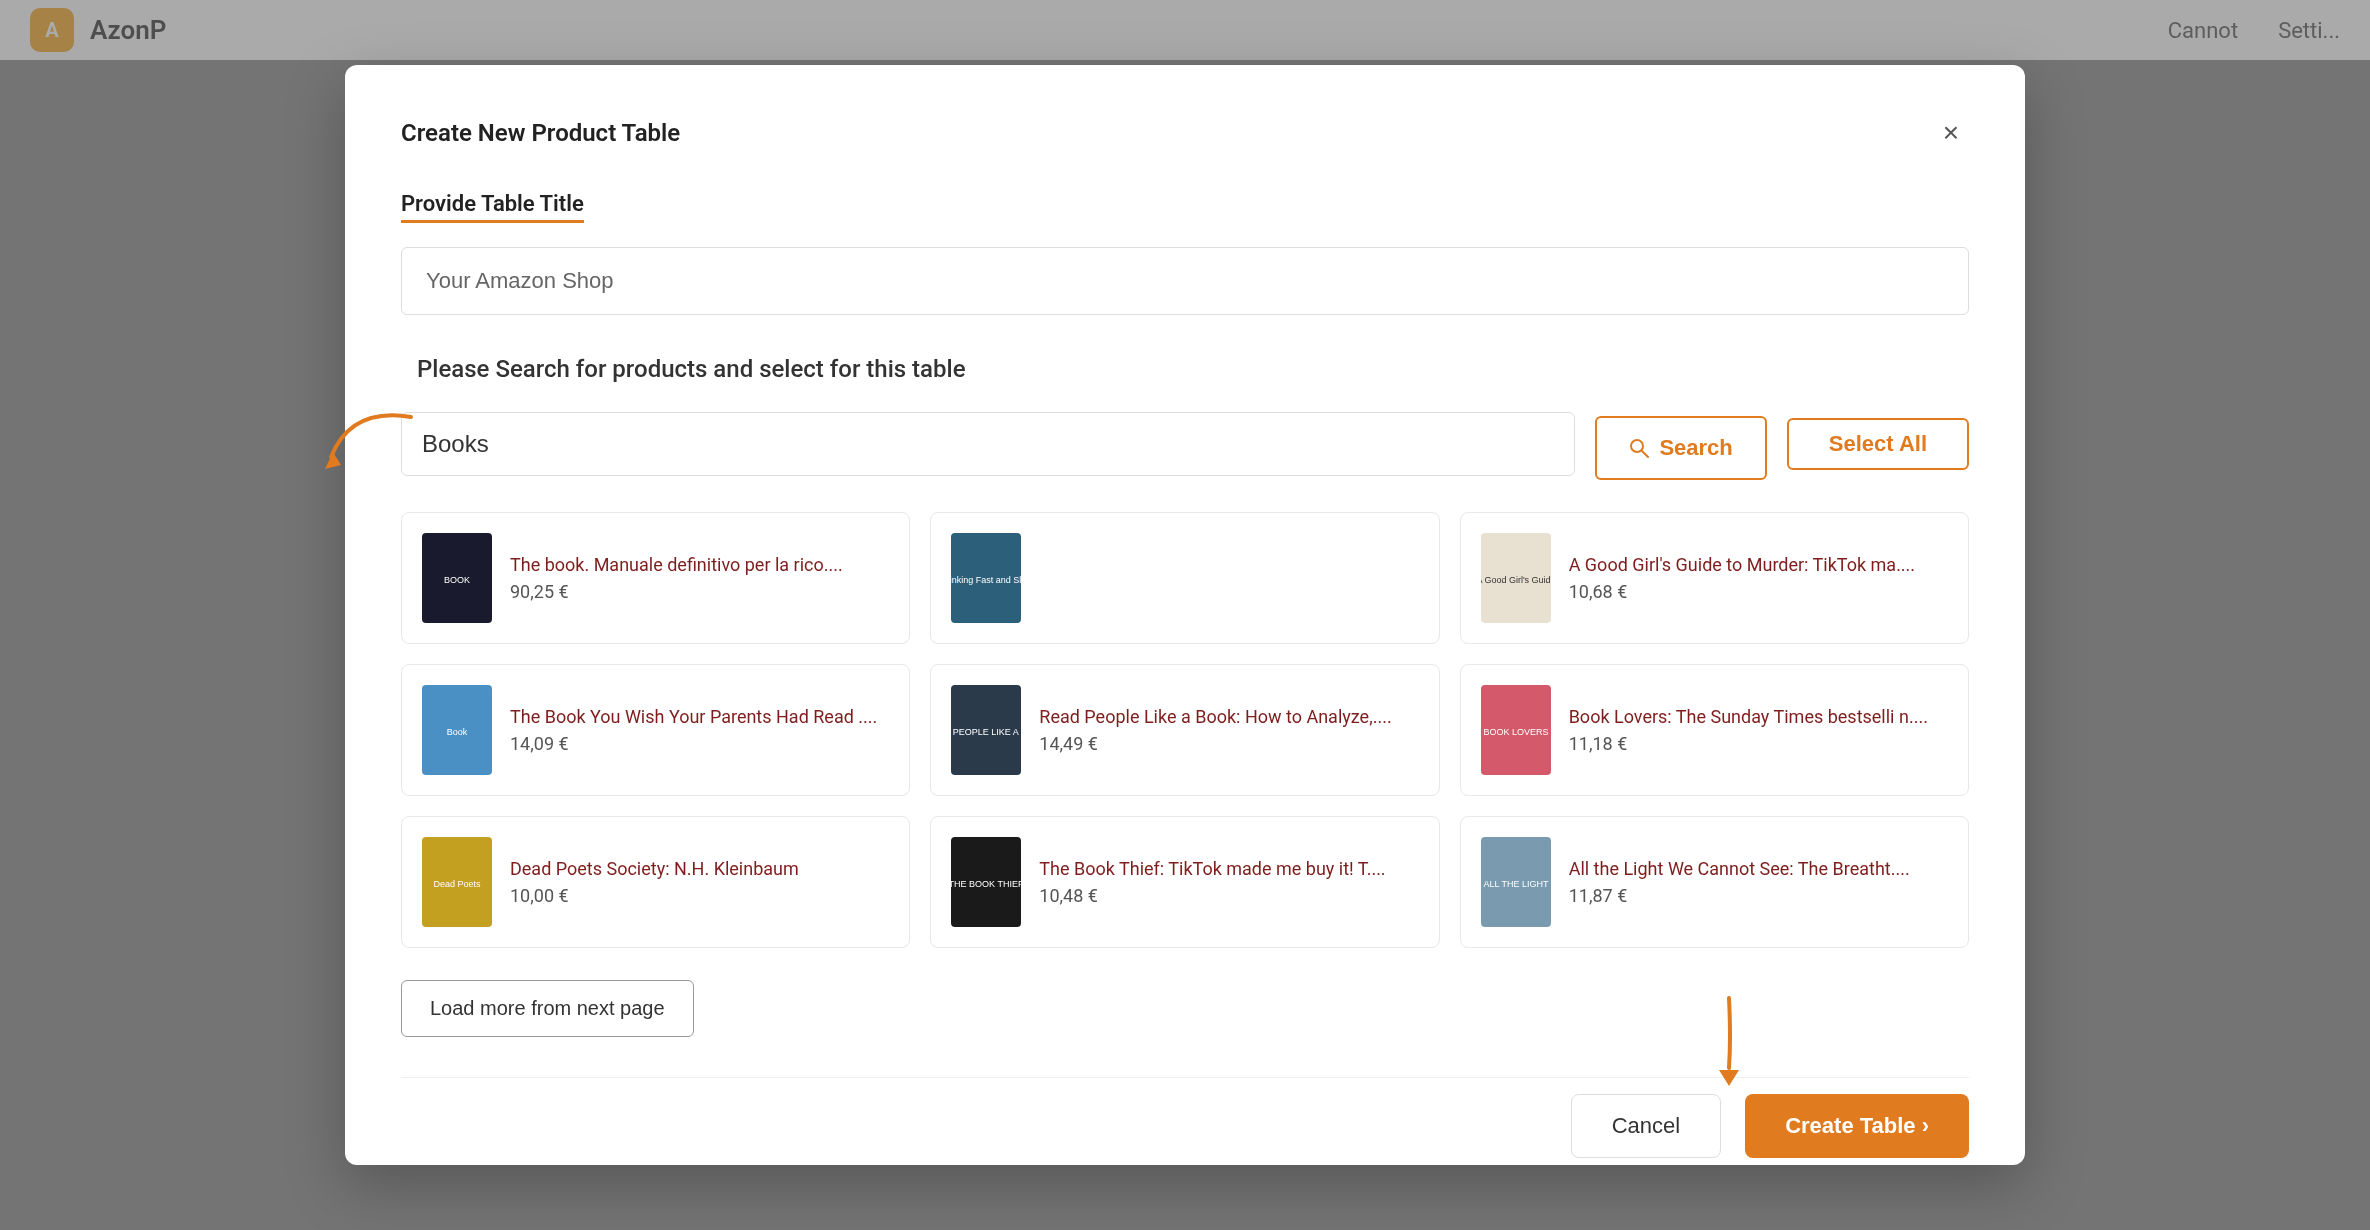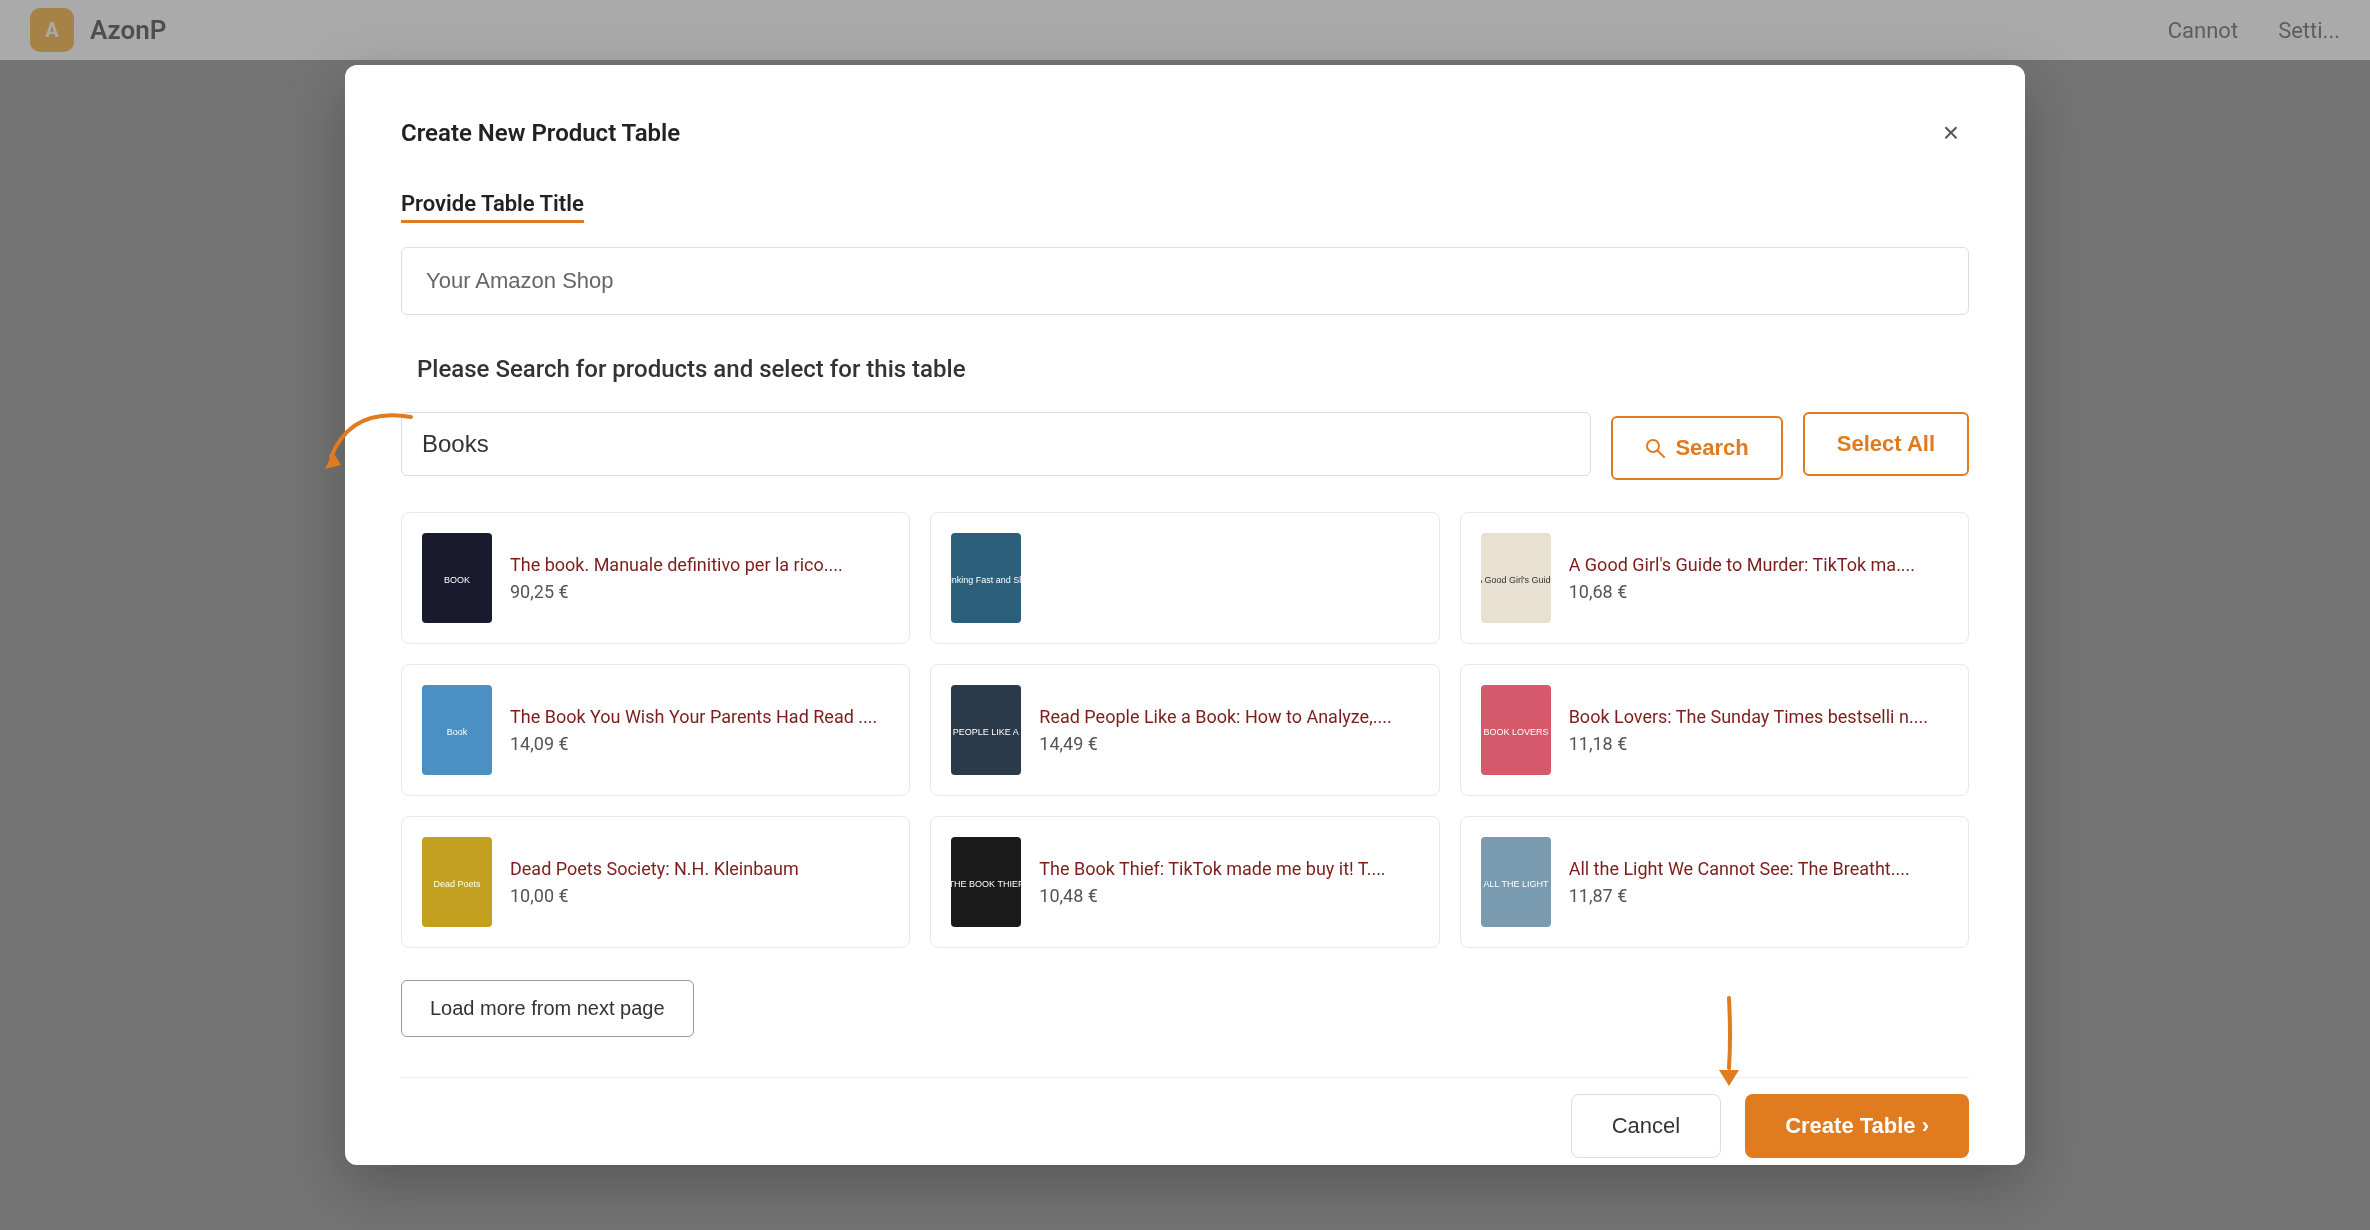--- a/index.html
+++ b/index.html
@@ -150,22 +150,22 @@
       border: 2px solid #e07b20;
       border-radius: 6px;
       background: #fff;
       color: #e07b20;
       font-size: 22px;
       font-weight: 600;
       cursor: pointer;
       display: flex; align-items: center; gap: 10px; margin-top: 9px;
     }
     .select-all-btn {
-      height: 64px;
-      padding: 0 32px;
+      height: 52px;
+      padding: 0 40px;
       border: 2px solid #e07b20;
       border-radius: 6px;
       background: #fff;
       color: #e07b20;
       font-size: 22px;
       font-weight: 600;
       cursor: pointer;
     }
 
     

